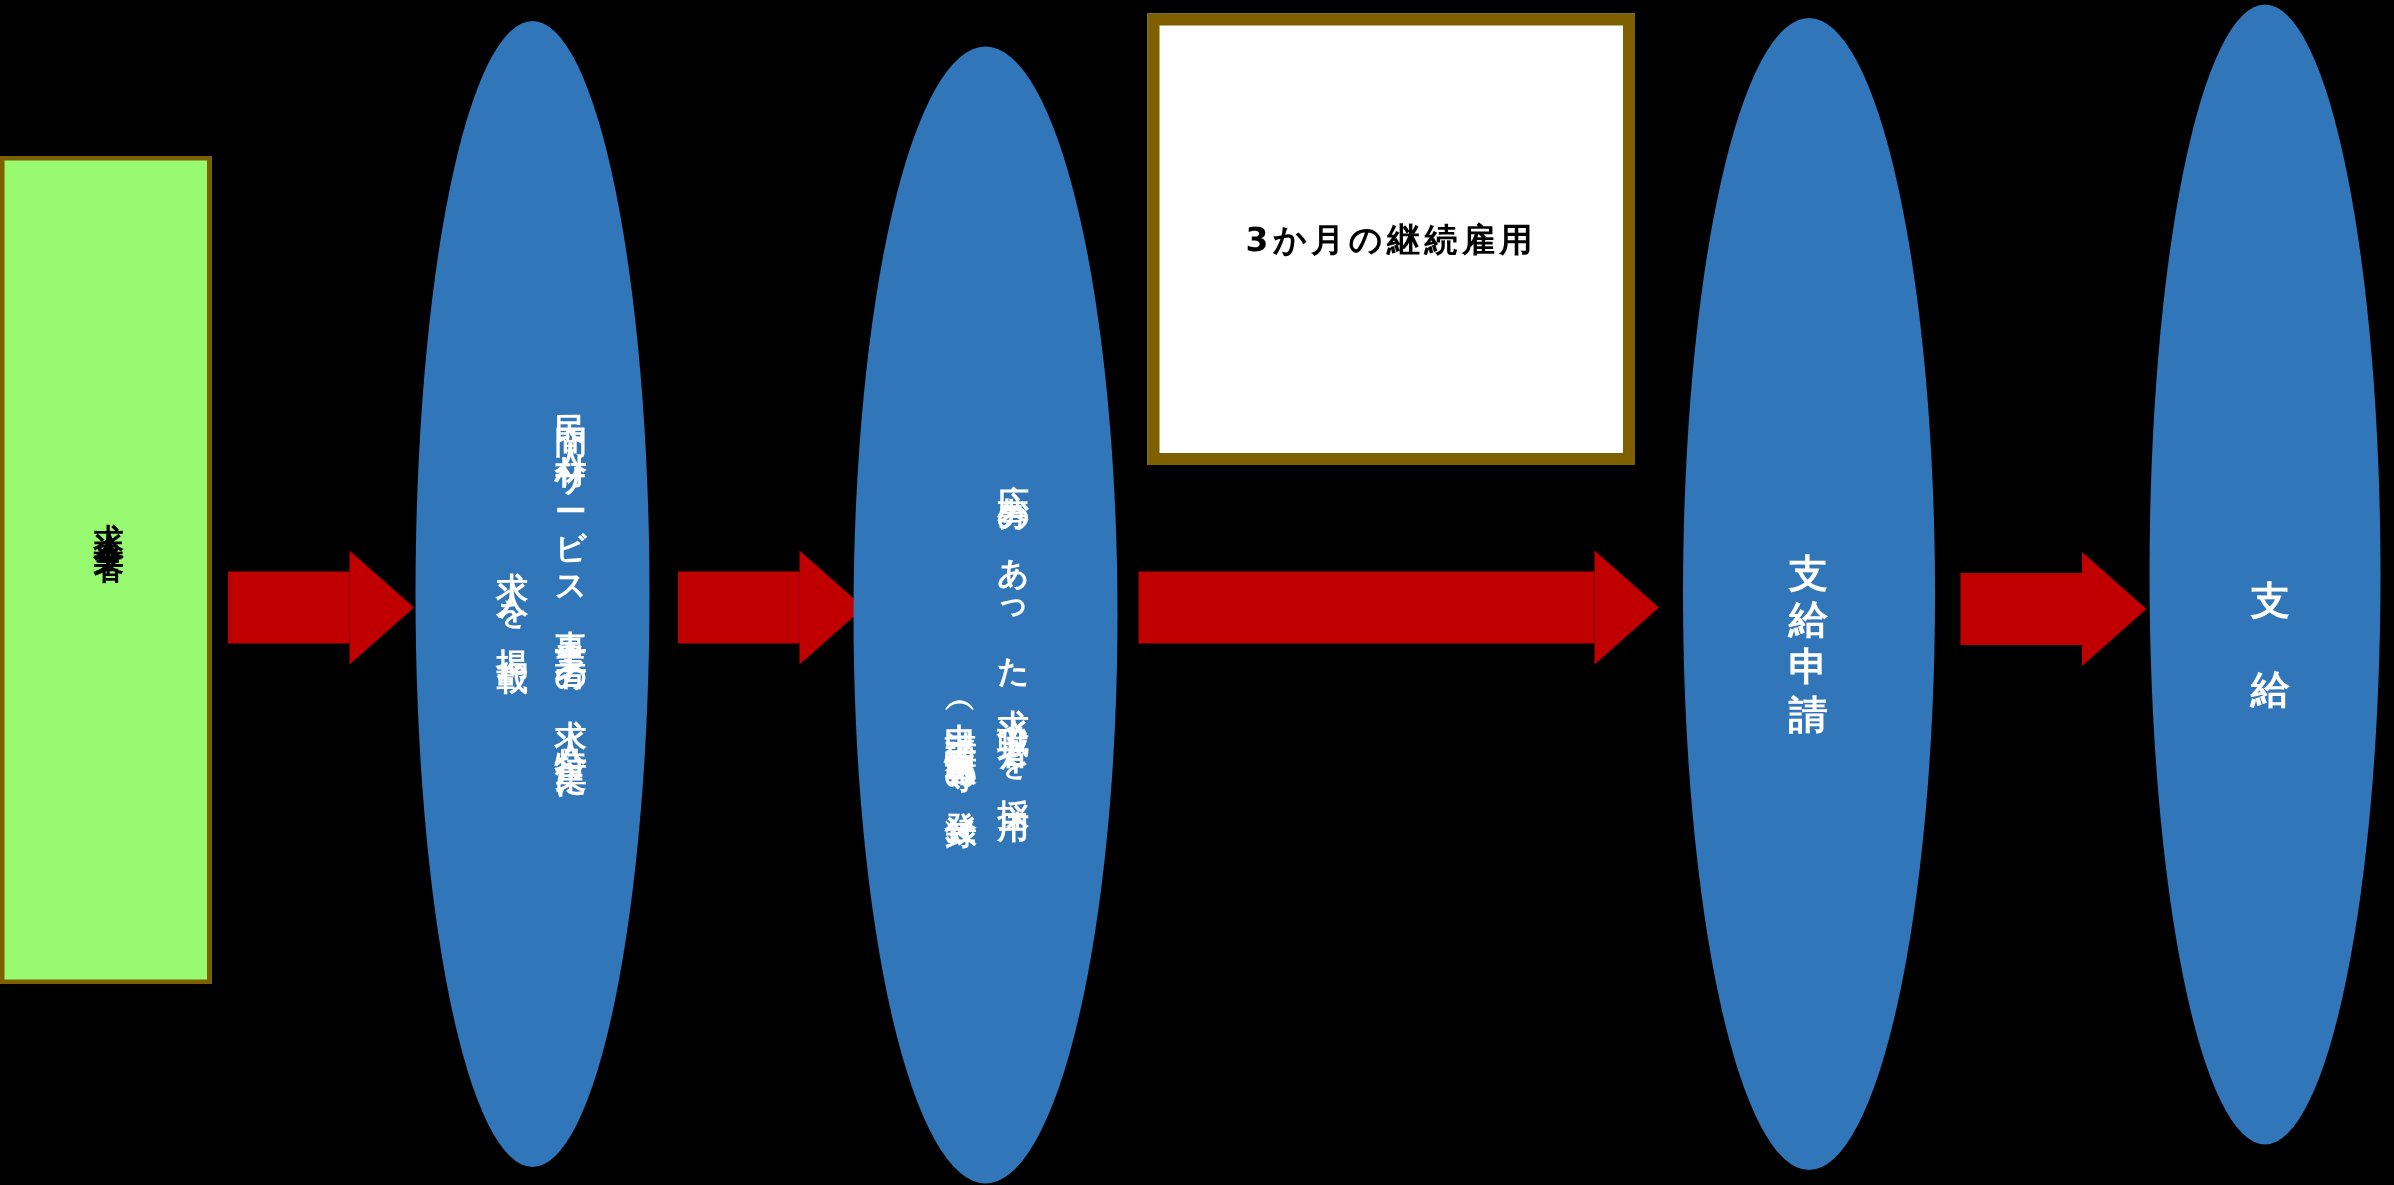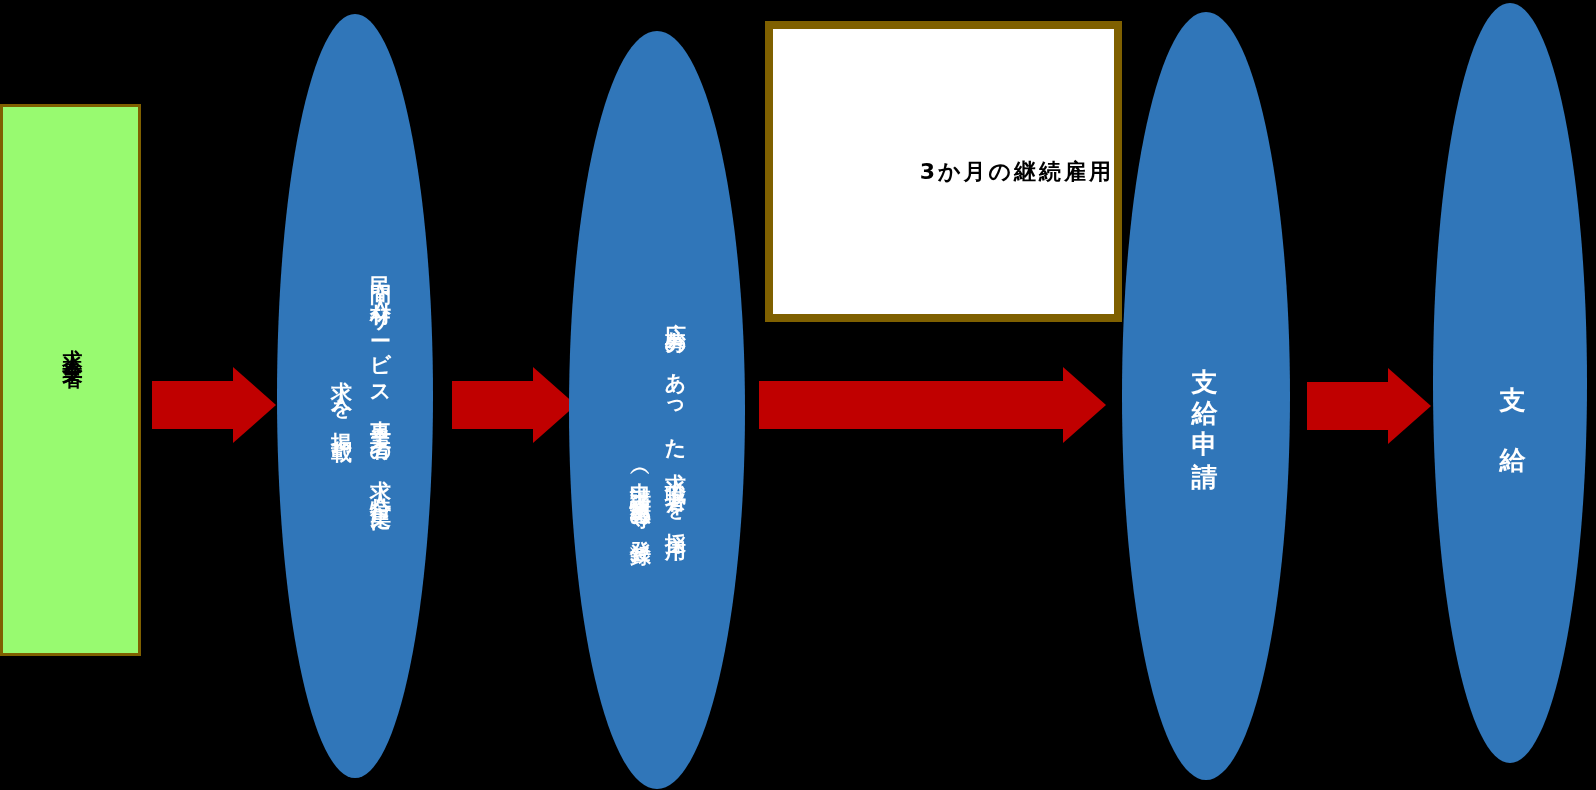--- a/index.html
+++ b/index.html
@@ -31,28 +31,28 @@
     position: absolute;
     left: 0; top: 104px;
     width: 141px; height: 552px;
     box-sizing: border-box;
     background: var(--employer-green, #98FA70);
     border: 3px solid var(--border-olive, #7F6000);
   }
 
   .callout-box {
     position: absolute;
-    left: 765px; top: 21px;
-    width: 357px; height: 301px;
+    left: 765px; top: 9px;
+    width: 325px; height: 301px;
     box-sizing: border-box;
     background: var(--callout-fill, #FFFFFF);
     border: 8px solid var(--border-olive, #7F6000);
     display: flex;
     align-items: center;
-    justify-content: flex-end;
+    justify-content: center;
   }
   .callout-label {
     color: #000000;
     font-size: 22px;
     font-weight: bold;
     letter-spacing: 3px;
     white-space: nowrap;
   }
 
   

